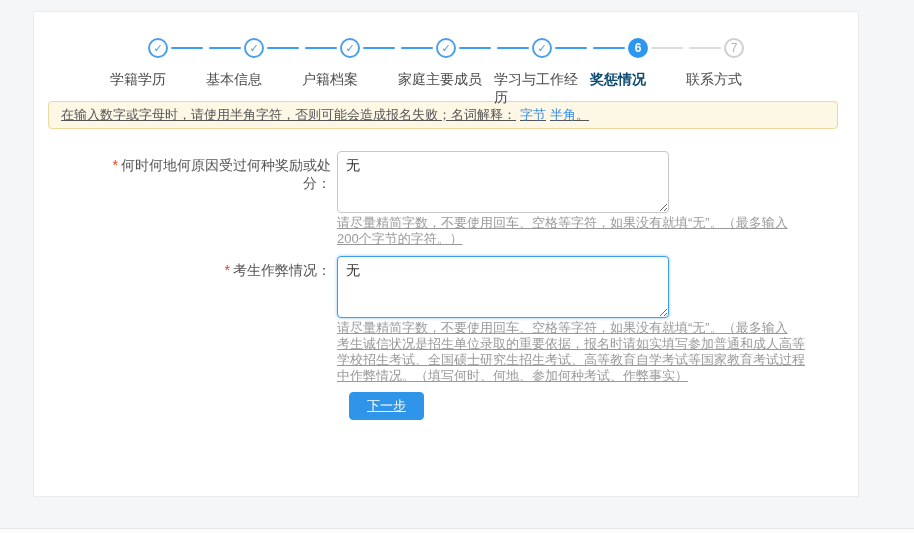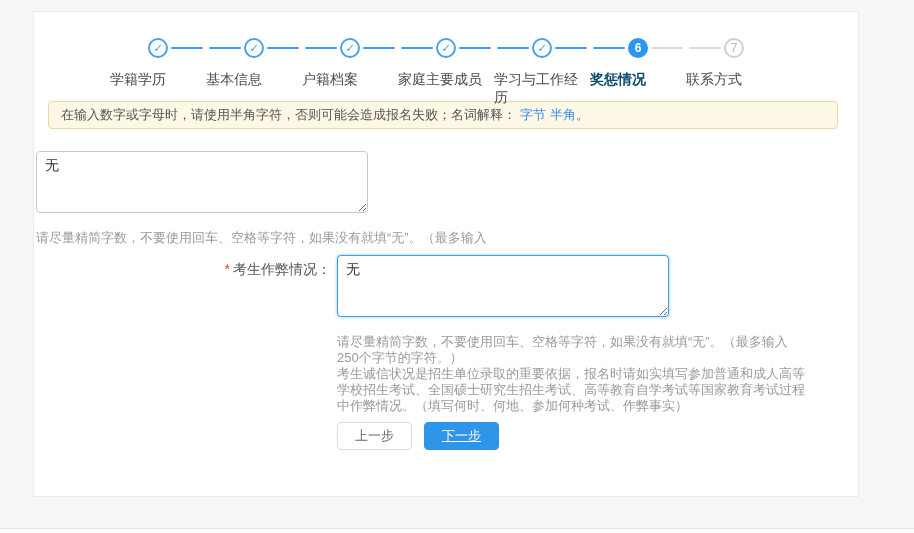--- a/index.html
+++ b/index.html
@@ -56,20 +56,21 @@
     height: 28px;
     line-height: 26px;
     background: #fdf7e6;
     border: 1px solid #f0d79b;
     border-radius: 4px;
     padding: 0 12px;
     font-size: 13px;
     color: #555;
     white-space: nowrap;
     overflow: hidden;
+    text-decoration: underline;
   }
   .notice a { color: #3a8ee6; text-decoration: none; margin-left: 4px; cursor: pointer; }
 
   
   .form { margin-top: 22px; }
   .form-row { display: flex; }
   .label-col {
     flex: 0 0 301px;
     text-align: right;
     padding: 5px 4px 0 65px;
@@ -88,21 +89,21 @@
     color: #333;
     font-family: inherit;
     resize: both;
     outline: none;
     display: block;
   }
   textarea.focused {
     border-color: #3d9ff0;
     box-shadow: 0 0 3px rgba(61, 159, 240, 0.65);
   }
-  .helper { margin-top: 17px; font-size: 13px; line-height: 16px; color: #9a9a9a; }
+  .helper { margin-top: 2px; font-size: 13px; line-height: 16px; color: #9a9a9a; text-decoration: underline; }
   .row2 { margin-top: 9px; }
 
   
   .buttons { margin-top: 8px; padding-left: 303px; display: flex; }
   .btn {
     height: 28px;
     padding: 0 17px;
     font-size: 13px;
     border-radius: 4px;
     cursor: pointer;
@@ -210,46 +211,48 @@
       </div>
     </div>
 
     <div class="notice">
       <span>在输入数字或字母时，请使用半角字符，否则可能会造成报名失败；名词解释：</span><a>字节</a><a>半角</a><span>。</span>
     </div>
 
     <div class="form">
 
       <div class="form-row">
+        <div class="label-col">
+          <span class="req">*</span><span>何时何地何原因受过何种奖励或处分：</span>
+        </div>
         <div class="control-col">
           <textarea style="">无</textarea>
           <div class="helper">
             <div>请尽量精简字数，不要使用回车、空格等字符，如果没有就填“无”。（最多输入</div>
+            <div>200个字节的字符。）</div>
           </div>
         </div>
       </div>
 
       <div class="form-row row2">
         <div class="label-col">
           <span class="req">*</span><span>考生作弊情况：</span>
         </div>
         <div class="control-col">
           <textarea class="focused" style="">无</textarea>
           <div class="helper">
             <div>请尽量精简字数，不要使用回车、空格等字符，如果没有就填“无”。（最多输入</div>
-            <div>250个字节的字符。）</div>
             <div>考生诚信状况是招生单位录取的重要依据，报名时请如实填写参加普通和成人高等</div>
             <div>学校招生考试、全国硕士研究生招生考试、高等教育自学考试等国家教育考试过程</div>
             <div>中作弊情况。（填写何时、何地、参加何种考试、作弊事实）</div>
           </div>
         </div>
       </div>
 
       <div class="buttons">
-        <button class="btn prev">上一步</button>
         <button class="btn next">下一步</button>
       </div>
 
     </div>
   </div>
 
   <div class="footer-strip"></div>
 </div>
 
 </body></html>

